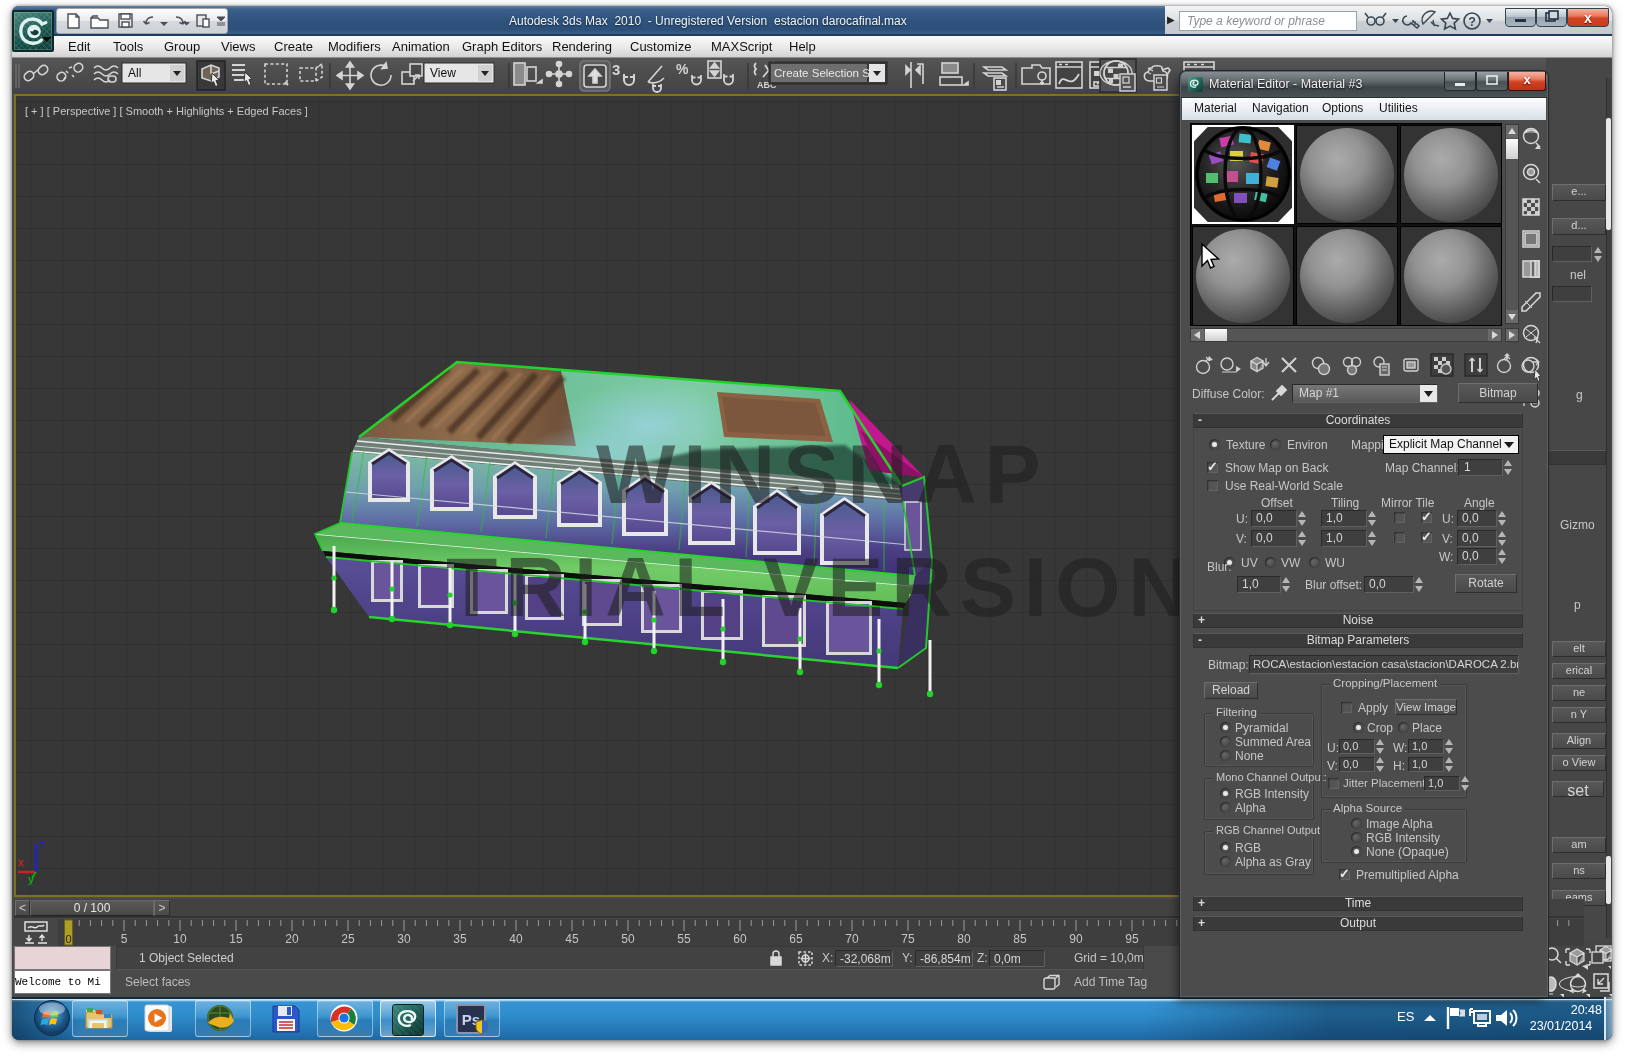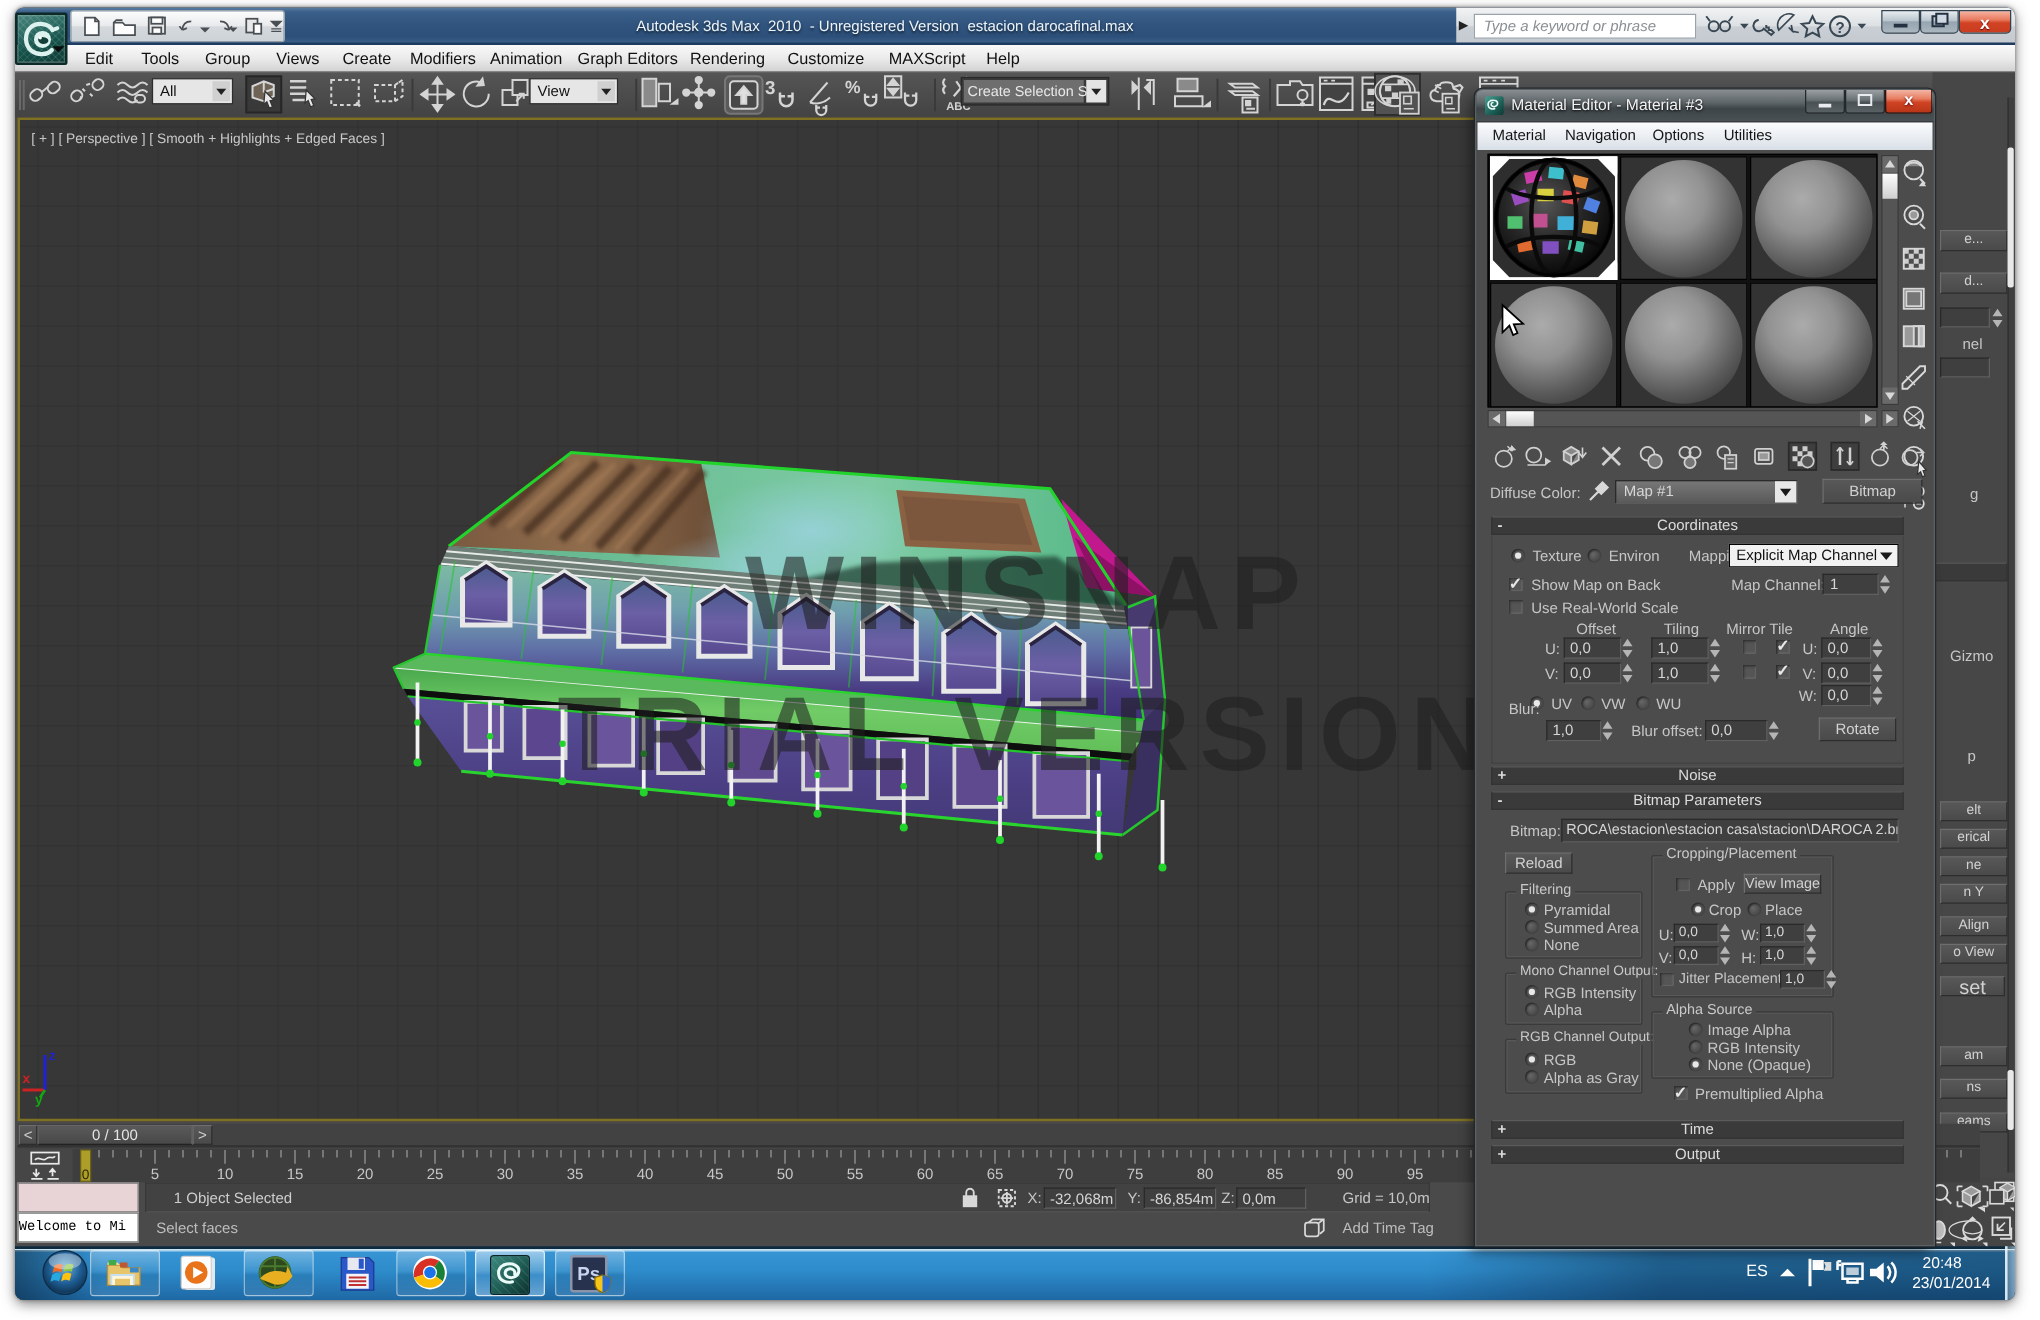--- a/index.html
+++ b/index.html
@@ -909,21 +909,21 @@
     <svg class="abs" style="left:1456px;top:10px" width="24" height="22" viewBox="0 0 24 22">
       <rect x="6" y="4" width="16" height="12" fill="none" stroke="#fff" stroke-width="2"></rect>
       <rect x="9" y="7" width="10" height="6" fill="#fff" opacity=".7"></rect>
       <path d="M10 16 v3 h8 v-3" stroke="#fff" stroke-width="2" fill="none"></path>
       <path d="M2 2 v7 M2 2 h3 M2 5 h3" stroke="#fff" stroke-width="2"></path>
     </svg>
     <svg class="abs" style="left:1482px;top:10px" width="24" height="22" viewBox="0 0 24 22">
       <path d="M2 8 h5 l6 -5 v16 l-6 -5 h-5 z" fill="#fff"></path>
       <path d="M16 6 a7 7 0 0 1 0 10 M19 3 a11 11 0 0 1 0 16" stroke="#fff" stroke-width="2" fill="none"></path>
     </svg>
-    <div class="lbl" style="left:1526px;top:6px;width:64px;text-align:left;color:#fff;font-size:12.5px;">20:48</div>
+    <div class="lbl" style="left:1526px;top:6px;width:64px;text-align:right;color:#fff;font-size:12.5px;">20:48</div>
     <div class="lbl" style="left:1508px;top:22px;width:82px;text-align:center;color:#fff;font-size:12.5px;">23/01/2014</div>
     <div class="abs" style="left:1592px;top:0px;width:8px;height:43px;background:linear-gradient(90deg,rgba(255,255,255,.25),rgba(190,220,240,.6));border-left:2px solid rgba(240,250,255,.8);"></div>
   </div>
   <div id="mated">
     <div class="abs" style="left:0;top:0;width:366px;height:26px;background:linear-gradient(180deg,#878d90,#5f666a 40%,#3e4549 60%,#4a5155);border-radius:5px 5px 0 0;border-bottom:1px solid #2a2f33;">
       <div class="abs" style="left:7px;top:5px;width:15px;height:15px;background:linear-gradient(135deg,#49a193,#1c5f56 60%,#0e3a34);border-radius:2px;">
         <svg width="15" height="15" viewBox="0 0 15 15">
             <path d="M4.5 3.5 c3.5 -1 6 0.5 5.5 2.8 c-0.4 1.8 -2.8 2.4 -4.2 1.6 c-1.4 -0.8 -1 -2.6 0.5 -2.9 M4.5 3.5 c-1.6 0.8 -2.3 2 -2 3.8 c0.4 2.2 3 3.4 5.2 2.6" fill="none" stroke="#eafaf6" stroke-width="1.3" stroke-linecap="round"></path>
           </svg>
       </div>

